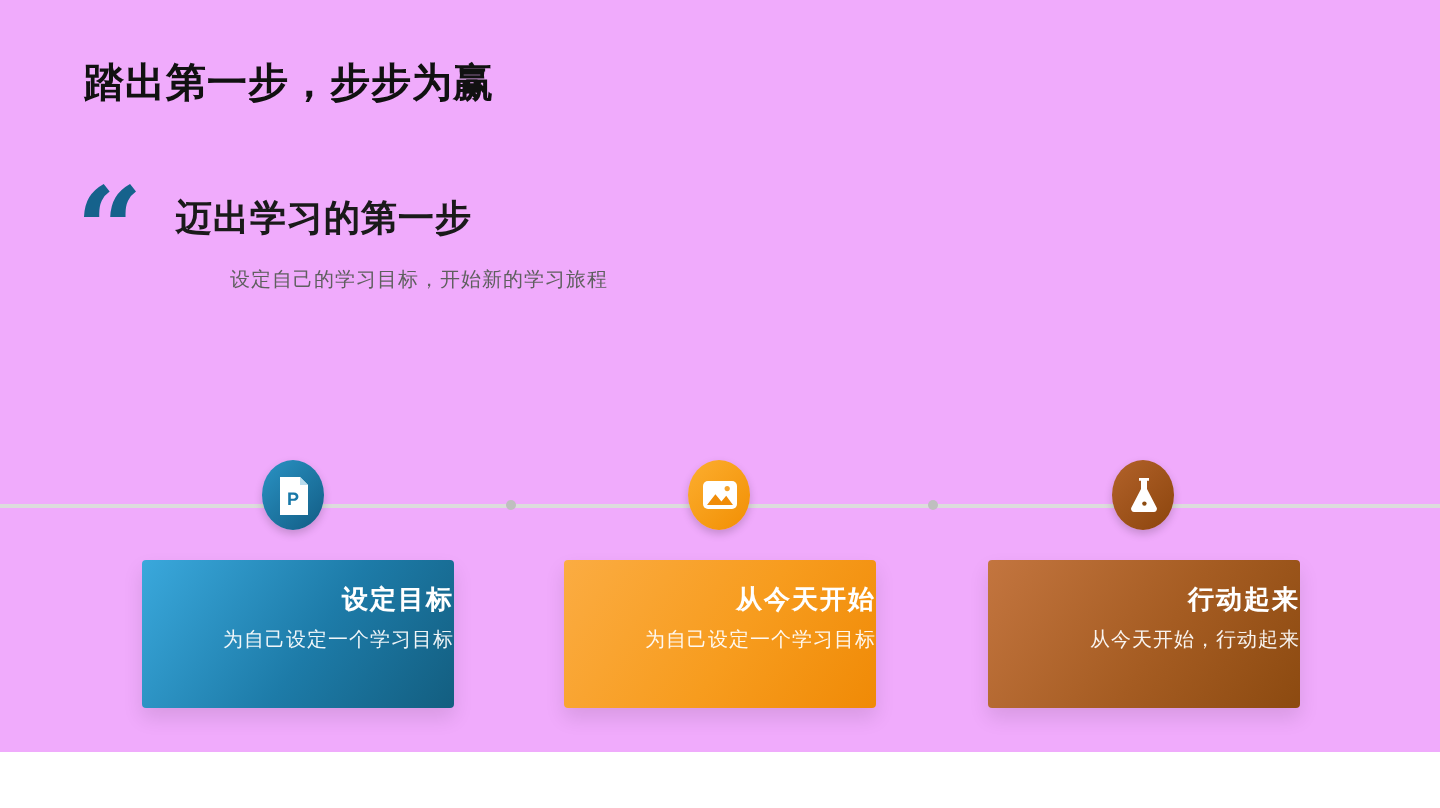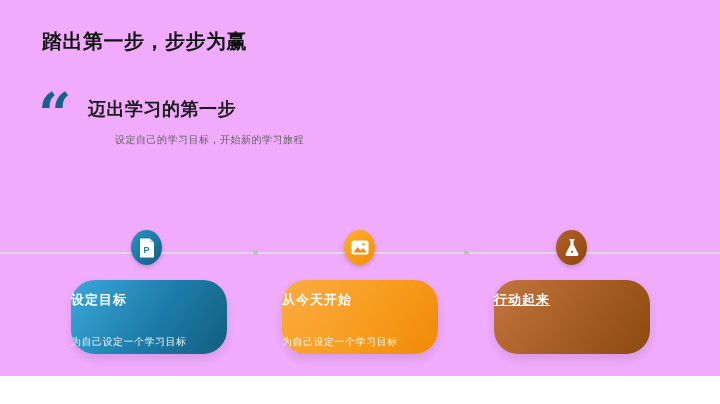--- a/index.html
+++ b/index.html
@@ -43,33 +43,33 @@
   .step-icon{
     position:absolute;top:230px;width:31px;height:35px;border-radius:50%;
     display:flex;align-items:center;justify-content:center;
     box-shadow:0 2px 4px rgba(0,0,0,0.18);
   }
   .step-icon-1{left:131px;background:linear-gradient(135deg,#2a93c4 0%,#125c84 100%);}
   .step-icon-2{left:344px;background:linear-gradient(135deg,#fcae2f 0%,#f28f03 100%);}
   .step-icon-3{left:556px;background:linear-gradient(135deg,#b2622a 0%,#8c450d 100%);}
   .card{
     position:absolute;top:280px;width:156px;height:74px;
-    border-radius:24px;
+    border-radius:2px;
     box-shadow:0 5px 10px rgba(0,0,0,0.10);
-    color:#ffffff;text-align:left;
+    color:#ffffff;text-align:right;
   }
   .card-1{left:71px;background:linear-gradient(125deg,#3aa8dc 0%,#1d7ba8 55%,#135e80 100%);}
   .card-2{left:282px;background:linear-gradient(125deg,#fbac42 0%,#f79c1e 55%,#f08a06 100%);}
-  .card-3{left:494px;background:linear-gradient(125deg,#c3753f 0%,#a55c22 55%,#8c4a10 100%);text-decoration:underline;}
+  .card-3{left:494px;background:linear-gradient(125deg,#c3753f 0%,#a55c22 55%,#8c4a10 100%);}
   .card-title{
     margin-top:11px;font-size:13px;font-weight:800;color:#ffffff;
     letter-spacing:1px;
   }
   .card-desc{
-    margin-top:26px;font-size:10px;color:rgba(255,255,255,0.93);
+    margin-top:4px;font-size:10px;color:rgba(255,255,255,0.93);
     letter-spacing:0.5px;
   }
 </style>
 </head>
 <body>
 
 <div class="slide">
 
   <div class="main-title">踏出第一步，步步为赢</div>
 
@@ -109,15 +109,16 @@
     <div class="card-desc">为自己设定一个学习目标</div>
   </div>
 
   <div class="card card-2">
     <div class="card-title">从今天开始</div>
     <div class="card-desc">为自己设定一个学习目标</div>
   </div>
 
   <div class="card card-3">
     <div class="card-title">行动起来</div>
+    <div class="card-desc">从今天开始，行动起来</div>
   </div>
 
 </div>
 
 </body></html>

